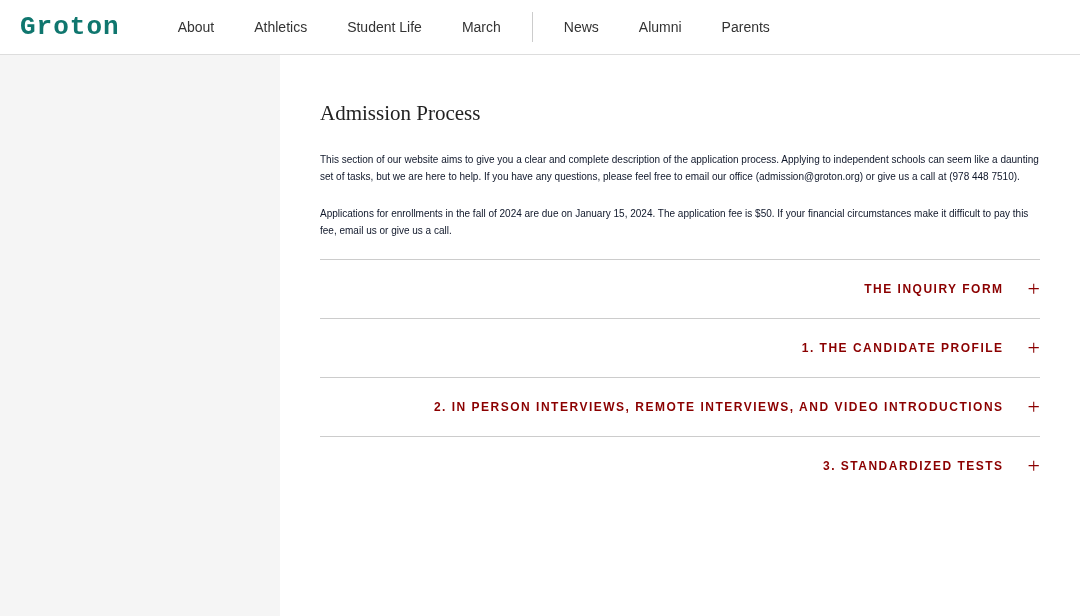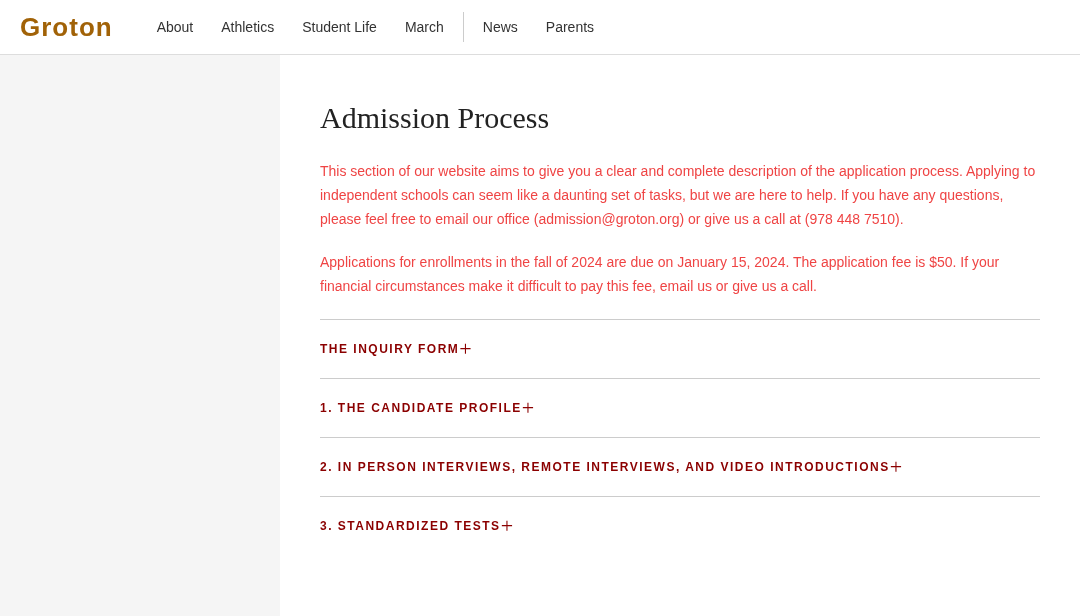--- a/index.html
+++ b/index.html
@@ -22,33 +22,33 @@
       align-items: center;
       height: 55px;
       background: #fff;
       border-bottom: 1px solid #ddd;
       padding: 0 20px;
       position: relative;
       z-index: 10;
     }
 
     .logo {
-      font-family: Liberation Sans, sans-serif;
+      font-family: Liberation Mono, monospace;
       font-size: 26px;
-      color: #a16207;
+      color: #0f766e;
       font-weight: bold;
       letter-spacing: 1px;
-      margin-right: 30px;
+      margin-right: 44px;
       white-space: nowrap;
     }
 
     nav {
       display: flex;
       align-items: center;
-      gap: 0;
+      gap: 12px;
       flex: 1;
     }
 
     .nav-item {
       font-family: Arial, Helvetica, sans-serif;
       font-size: 14px;
       color: #333;
       text-decoration: none;
       padding: 0 14px;
       white-space: nowrap;
@@ -96,45 +96,46 @@
       height: 0;
       border-left: 12px solid transparent;
       border-right: 12px solid transparent;
       border-bottom: 12px solid #fff;
       margin-left: 20px;
       margin-bottom: -1px;
     }
 
     .page-title {
       font-family: Georgia, serif;
-      font-size: 30px;
+      font-size: 21px;
       font-weight: normal;
       color: #222;
       margin-bottom: 25px;
     }
 
     .intro-text {
       font-family: Arial, Helvetica, sans-serif;
-      font-size: 14px;
+      font-size: 10px;
       line-height: 1.7;
-      color: #ef4444;
+      color: #0f172a;
       margin-bottom: 20px;
     }
 
     
     .accordion-item {
       border-top: 1px solid #ccc;
     }
 
     .accordion-header {
       display: flex;
       align-items: center;
-      justify-content: flex-start;
+      justify-content: flex-end;
       padding: 18px 0;
       cursor: pointer;
+      gap: 24px;
     }
 
     .accordion-label {
       font-family: Arial, Helvetica, sans-serif;
       font-size: 12px;
       font-weight: bold;
       letter-spacing: 1.5px;
       color: #8b0000;
       text-transform: uppercase;
     }
@@ -156,20 +157,21 @@
 <header class="header">
   <div class="logo">Groton</div>
 
   <nav>
     <a class="nav-item">About</a>
     <a class="nav-item">Athletics</a>
     <a class="nav-item">Student Life</a>
     <a class="nav-item">March</a>
     <div class="nav-divider"></div>
     <a class="nav-item">News</a>
+    <a class="nav-item">Alumni</a>
     <a class="nav-item">Parents</a>
   </nav>
 </header>
 
 <div class="main-content">
 
   <div class="left-sidebar"></div>
 
   <div class="content-area">
 

